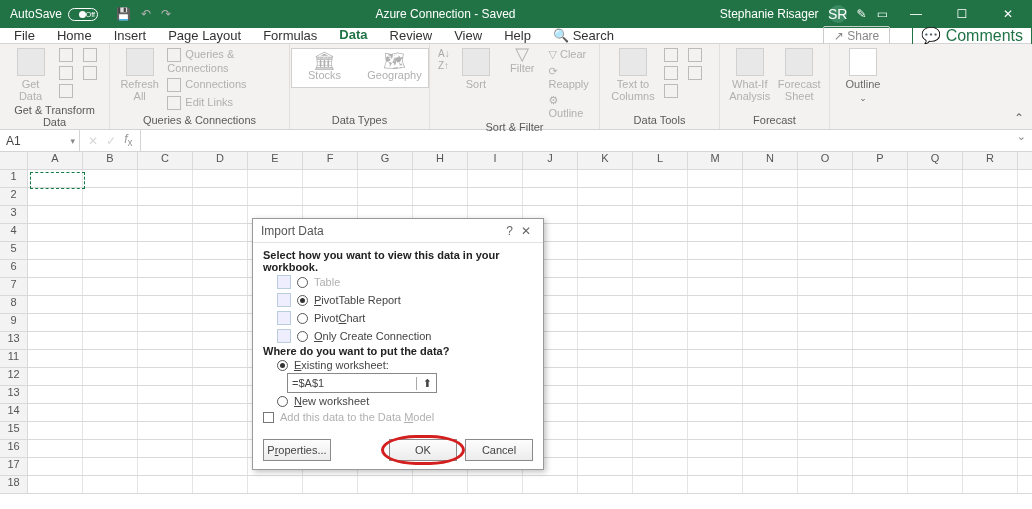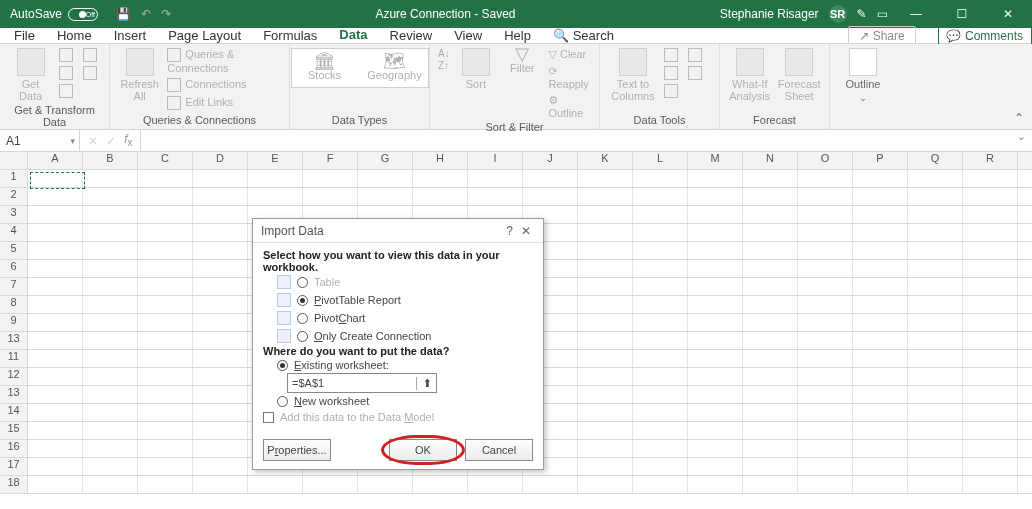--- a/index.html
+++ b/index.html
@@ -4,29 +4,29 @@
 <style>
   * { box-sizing: border-box; font-family: "Segoe UI", Arial, sans-serif; }
   body { margin:0; width:1032px; height:509px; background:#fff; overflow:hidden; font-size:12px; color:#444; position:relative;}
   .titlebar { height:28px; background:#217346; display:flex; align-items:center; color:#fff; font-size:12px; }
   .titlebar .auto { display:flex; align-items:center; gap:6px; padding:0 10px; }
   .pill { width:30px; height:13px; border:1px solid #fff; border-radius:8px; display:flex; align-items:center; justify-content:flex-end; padding:0 2px; font-size:7px;}
   .pill::before { content:""; width:7px; height:7px; border-radius:50%; background:#fff; display:inline-block; margin-left:-26px;}
   .titlebar .qat { display:flex; gap:10px; padding-left:8px; }
   .titlebar .center { flex:1; text-align:center; }
   .titlebar .right { display:flex; align-items:center; gap:10px; padding-right:6px;}
-  .avatar { width:18px; height:18px; border-radius:50%; background:#3b8a62; display:flex; align-items:center; justify-content:center; font-size:11px;font-weight:bold;}
+  .avatar { width:18px; height:18px; border-radius:50%; background:#3b8a62; display:flex; align-items:center; justify-content:center; font-size:14px;}
   .winbtn { width:36px; height:28px; display:flex; align-items:center; justify-content:center; }
   .ico { display:inline-block; }
   .menubar { height:16px; background:#fff; display:flex; align-items:center; padding-left:14px; gap:22px; font-size:13px; color:#333; border-bottom:1px solid #d4d4d4;}
   .menubar .tab { padding:4px 0; }
   .menubar .tab.active { color:#217346; border-bottom:3px solid #217346; font-weight:600;}
   .menubar .spacer{flex:1;}
   .menubar .share { color:#888; border:1px solid #ccc; padding:2px 10px; border-radius:2px; font-size:12px;}
-  .menubar .comments { color:#217346; border:1px solid #217346; padding:2px 8px; border-radius:2px; font-size:12px;}
+  .menubar .comments { color:#217346; border:1px solid #217346; padding:2px 8px; border-radius:2px; font-size:16px;}
   .ribbon { height:86px; background:#f3f2f1; border-bottom:1px solid #d4d4d4; display:flex; align-items:stretch; position:relative;}
   .group { border-right:1px solid #e1dfdd; display:flex; flex-direction:column; padding:4px 8px 0 8px; font-size:10px; color:#747474;}
   .group .body { flex:1; display:flex; align-items:flex-start; gap:6px; }
   .group .label { text-align:center; padding:2px 0 3px 0; font-size:11px; color:#5a5a5a;}
   .bigbtn { display:flex; flex-direction:column; align-items:center; justify-content:flex-end; width:50px; color:#6a6a6a; gap:2px; font-size:11px; line-height:12px; text-align:center;}
   .dim { color:#b0b0b0; }
   .btnico { width:28px; height:28px; background:#e8e8e8; border:1px solid #d0d0d0; display:inline-block;}
   .smallrow { display:flex; flex-direction:column; gap:4px; font-size:11px; color:#b0b0b0;}
   .dtbox { border:1px solid #d0d0d0; background:#fff; padding:6px 8px; display:flex; gap:20px;}
   .qbox { width:14px;height:14px;border:1px solid #bbb;display:inline-block;margin-right:4px;vertical-align:middle;}

